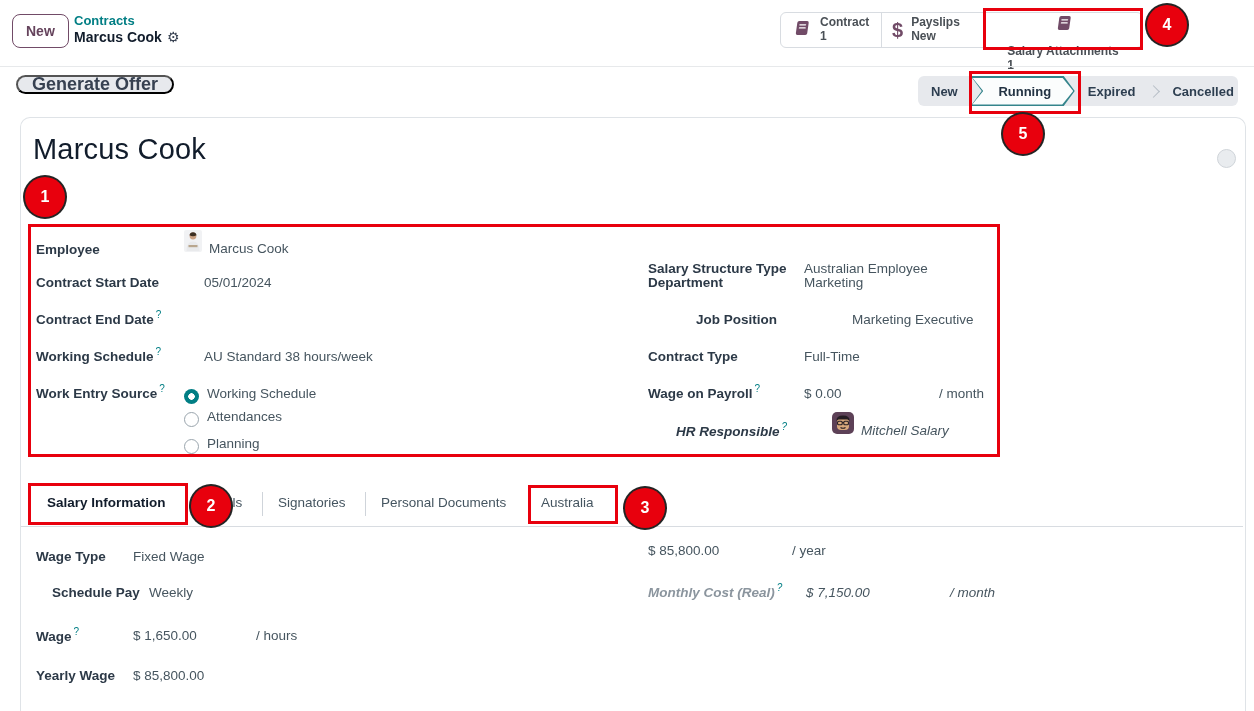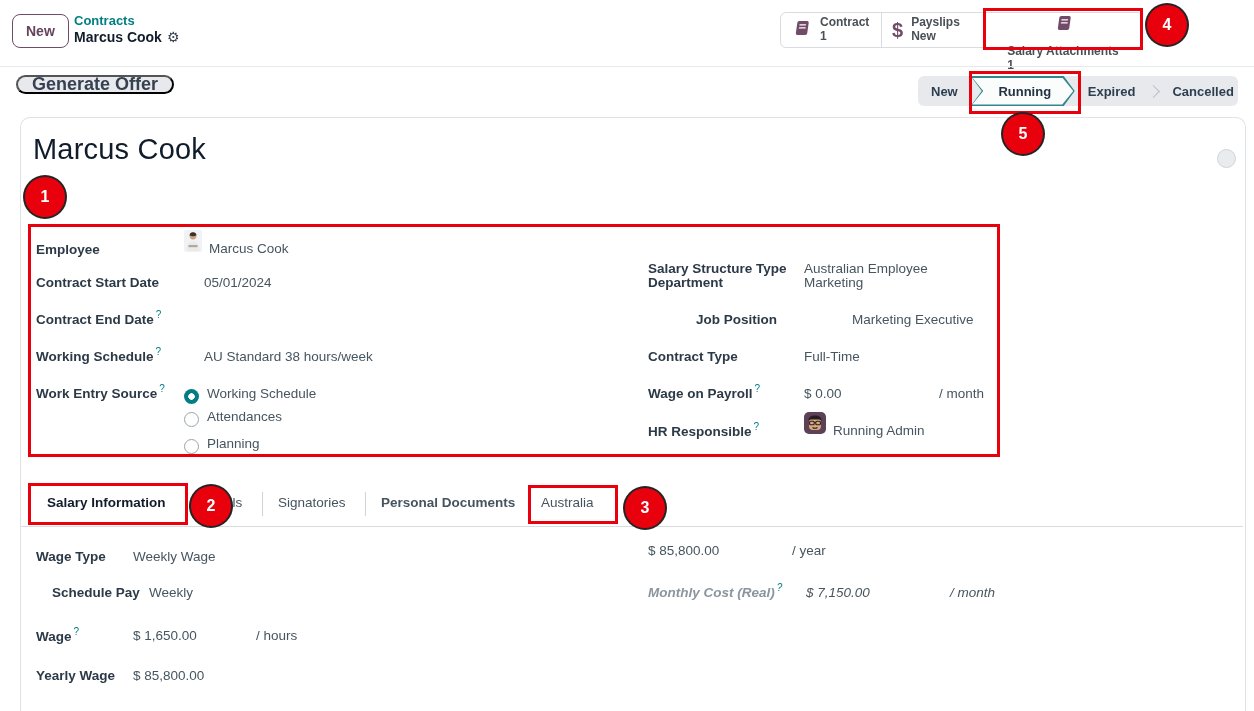--- a/index.html
+++ b/index.html
@@ -223,49 +223,49 @@
 </div>
 <div class="abs frow" style="left:648px;top:342px;">
   <span class="flabel w156"><span>Contract Type</span><sup></sup></span>
   <span class="fvalue m2o">Full-Time</span>
 </div>
 <div class="abs frow" style="left:648px;top:379px;">
   <span class="flabel w156"><span>Wage on Payroll</span><sup>?</sup></span>
   <span class="fvalue v135">$ 0.00</span>
   <span class="funit">/ month</span>
 </div>
-<div class="abs frow" style="left:648px;top:413px;">
+<div class="abs frow" style="left:676px;top:413px;font-style:italic;">
   <span class="flabel w156"><span>HR Responsible</span><sup>?</sup></span>
   <span class="avatar">
     <svg width="22" height="22" viewBox="0 0 22 22">
         <rect width="22" height="22" rx="5" fill="#5d4157"></rect>
         <rect x="5" y="5" width="12" height="13" rx="4" fill="#d9a87c"></rect>
         <path d="M4.5 9 Q4 3.5 11 3.5 Q18 3.5 17.5 9 L15.5 7.5 L6.5 7.5 Z" fill="#241c22"></path>
         <rect x="5.6" y="9.3" width="4.6" height="3.4" rx="1" fill="none" stroke="#241c22" stroke-width="1.1"></rect>
         <rect x="11.8" y="9.3" width="4.6" height="3.4" rx="1" fill="none" stroke="#241c22" stroke-width="1.1"></rect>
         <path d="M10.2 10.5 h1.6" stroke="#241c22" stroke-width="1.1"></path>
         <path d="M8.5 15.5 q2.5 1.6 5 0" stroke="#241c22" stroke-width="1.1" fill="none"></path>
       </svg>
   </span>
-  <span class="fvalue m2o">Running Admin</span>
+  <span class="fvalue m2o">Mitchell Salary</span>
 </div>
 
 <span class="abs tab active" style="left:47px;">Salary Information</span>
 <span class="abs tab" style="left:201px;">Details</span>
 <span class="abs tab-div" style="left:262px;"></span>
 <span class="abs tab" style="left:278px;">Signatories</span>
 <span class="abs tab-div" style="left:365px;"></span>
-<span class="abs tab" style="left:381px;font-weight:bold;">Personal Documents</span>
+<span class="abs tab" style="left:381px;">Personal Documents</span>
 <span class="abs tab-div" style="left:529px;"></span>
 <span class="abs tab" style="left:541px;">Australia</span>
 <div class="abs tabs-border"></div>
 
 <div class="abs frow" style="left:36px;top:542px;">
   <span class="flabel w97"><span>Wage Type</span><sup></sup></span>
-  <span class="fvalue">Weekly Wage</span>
+  <span class="fvalue">Fixed Wage</span>
 </div>
 <div class="abs frow" style="left:36px;top:578px;margin-left:16px;">
   <span class="flabel w97"><span>Schedule Pay</span><sup></sup></span>
   <span class="fvalue">Weekly</span>
 </div>
 <div class="abs frow" style="left:36px;top:614px;">
   <span class="flabel w97"><span>Wage</span><sup>?</sup></span>
   <span class="fvalue v123">$ 1,650.00</span>
   <span class="funit">/ hours</span>
 </div>

